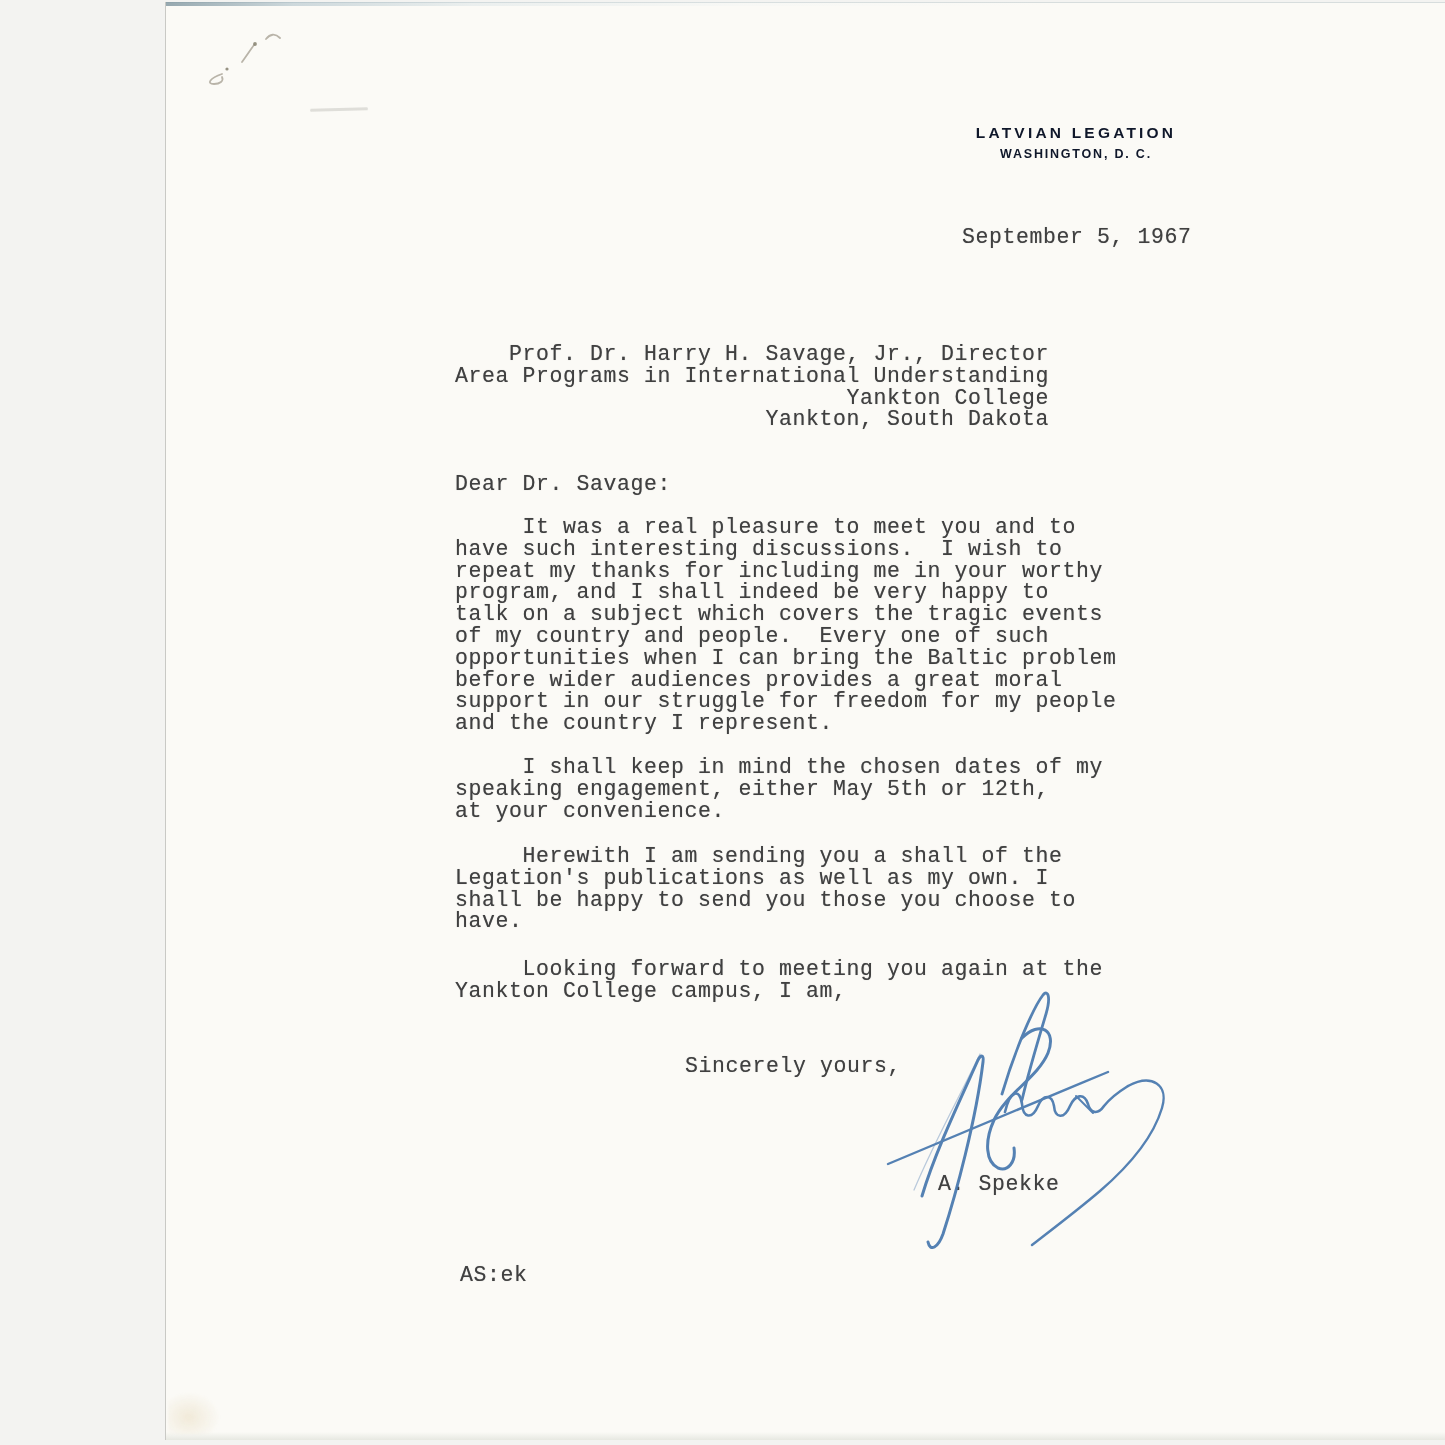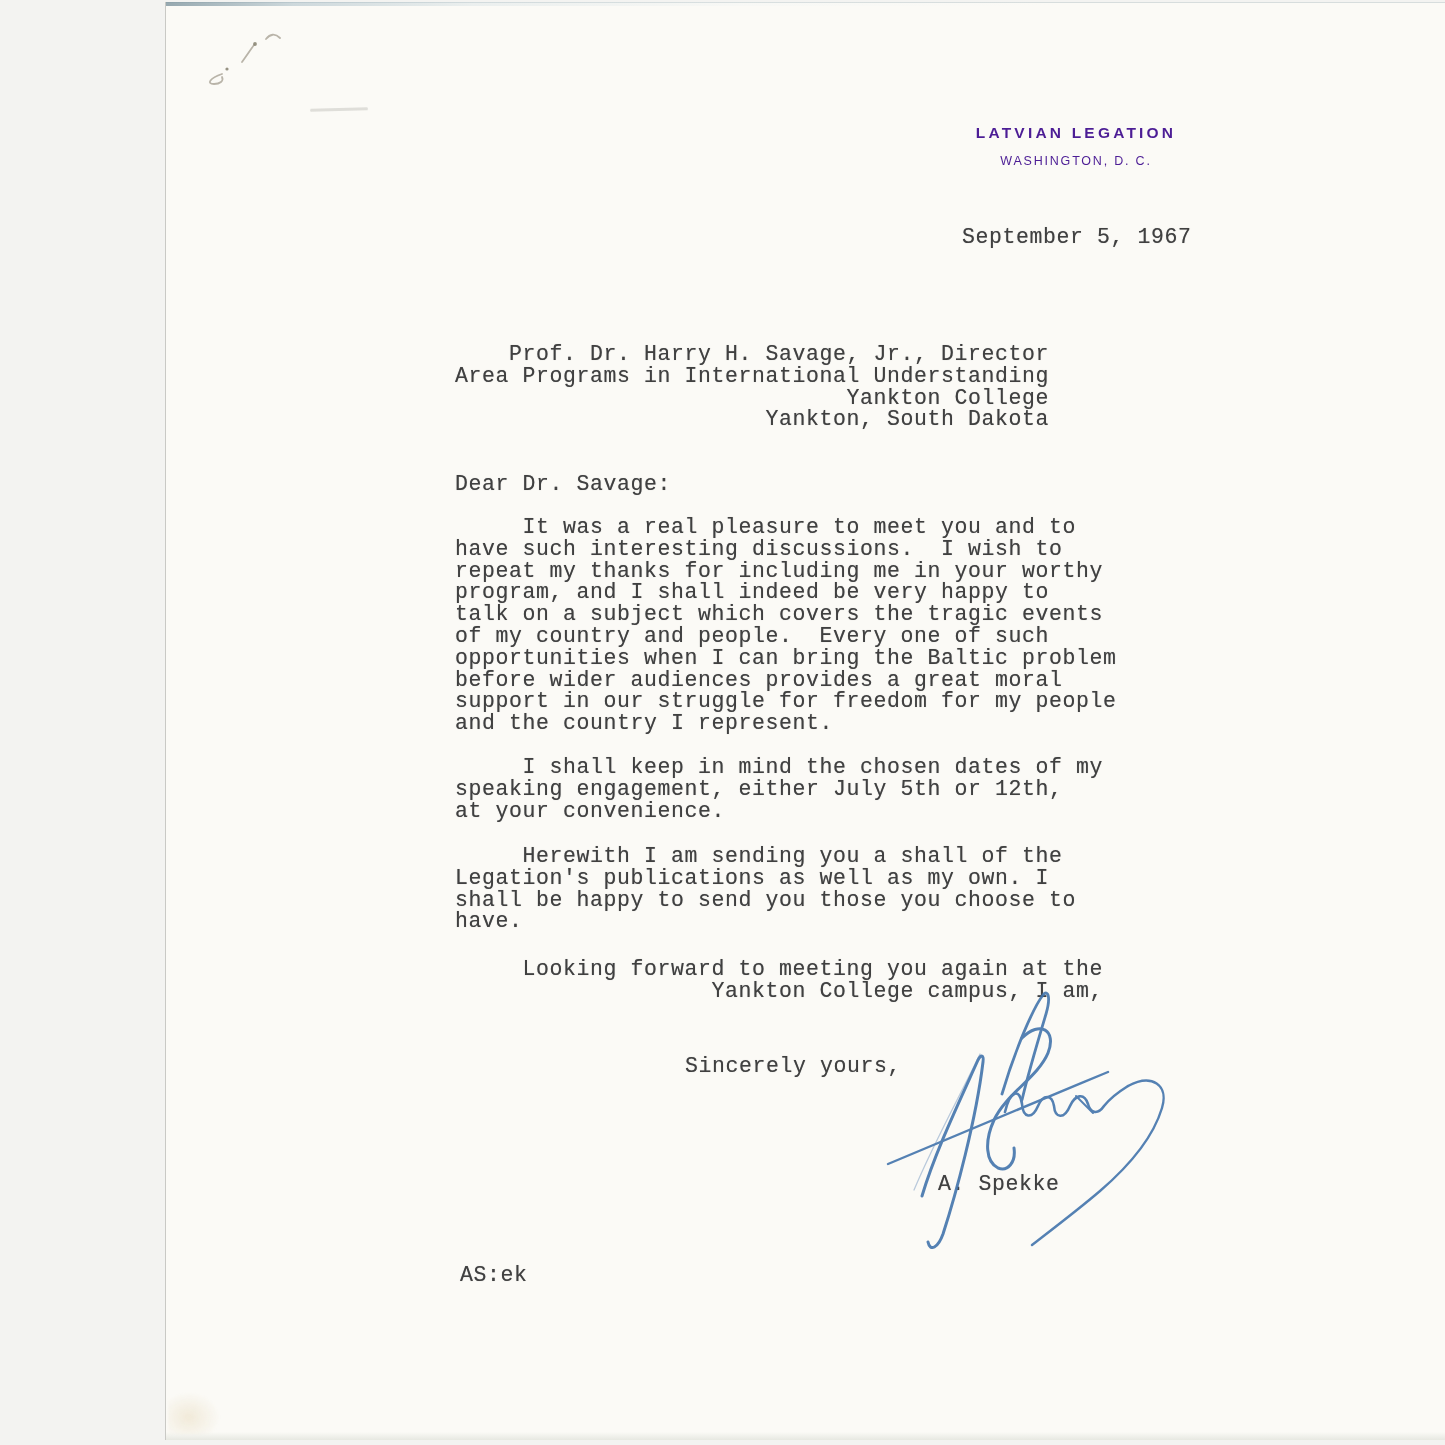--- a/index.html
+++ b/index.html
@@ -44,31 +44,31 @@
     font-size:21.5px;line-height:21.8px;letter-spacing:.6px;
     color:#404040;white-space:pre;
     text-shadow:0 0 .7px rgba(70,73,78,.55);
   }
   .date-line{left:962px;top:227px;}
   .recipient{left:455px;top:344px;text-align:right;}
   .salutation{left:455px;top:474px;}
   .para-1{left:455px;top:517px;}
   .para-2{left:455px;top:757px;}
   .para-3{left:455px;top:846px;}
-  .para-4{left:455px;top:959px;text-align:right;}
+  .para-4{left:455px;top:959px;}
   .valediction{left:685px;top:1056px;}
   .typed-name{left:938px;top:1174px;}
   .initials{left:460px;top:1221px;margin-top:44px;}
   
   .letterhead{
     position:absolute;left:915px;top:124px;width:322px;text-align:center;
-    color:#4c1d95;z-index:2;
+    color:#0f172a;z-index:2;
   }
   .lh-org{font-size:15.5px;font-weight:700;letter-spacing:3.2px;white-space:nowrap;}
-  .lh-city{font-size:12.5px;font-weight:400;letter-spacing:1.8px;margin-top:12px;white-space:nowrap;}
+  .lh-city{font-size:12.5px;font-weight:700;letter-spacing:1.8px;margin-top:5px;white-space:nowrap;}
   .sig-svg{position:absolute;left:880px;top:978px;z-index:3;}
   .pencil-svg{position:absolute;left:200px;top:28px;z-index:2;}
 </style>
 </head>
 <body>
 
 <div class="scan">
 
   <div class="paper">
     <div class="paper-top-edge"></div>
@@ -109,21 +109,21 @@
 repeat my thanks for including me in your worthy
 program, and I shall indeed be very happy to
 talk on a subject which covers the tragic events
 of my country and people.  Every one of such
 opportunities when I can bring the Baltic problem
 before wider audiences provides a great moral
 support in our struggle for freedom for my people
 and the country I represent.</pre>
 
   <pre class="t para-2">     I shall keep in mind the chosen dates of my
-speaking engagement, either July 5th or 12th,
+speaking engagement, either May 5th or 12th,
 at your convenience.</pre>
 
   <pre class="t para-3">     Herewith I am sending you a shall of the
 Legation's publications as well as my own. I
 shall be happy to send you those you choose to
 have.</pre>
 
   <pre class="t para-4">     Looking forward to meeting you again at the
 Yankton College campus, I am,</pre>
 

